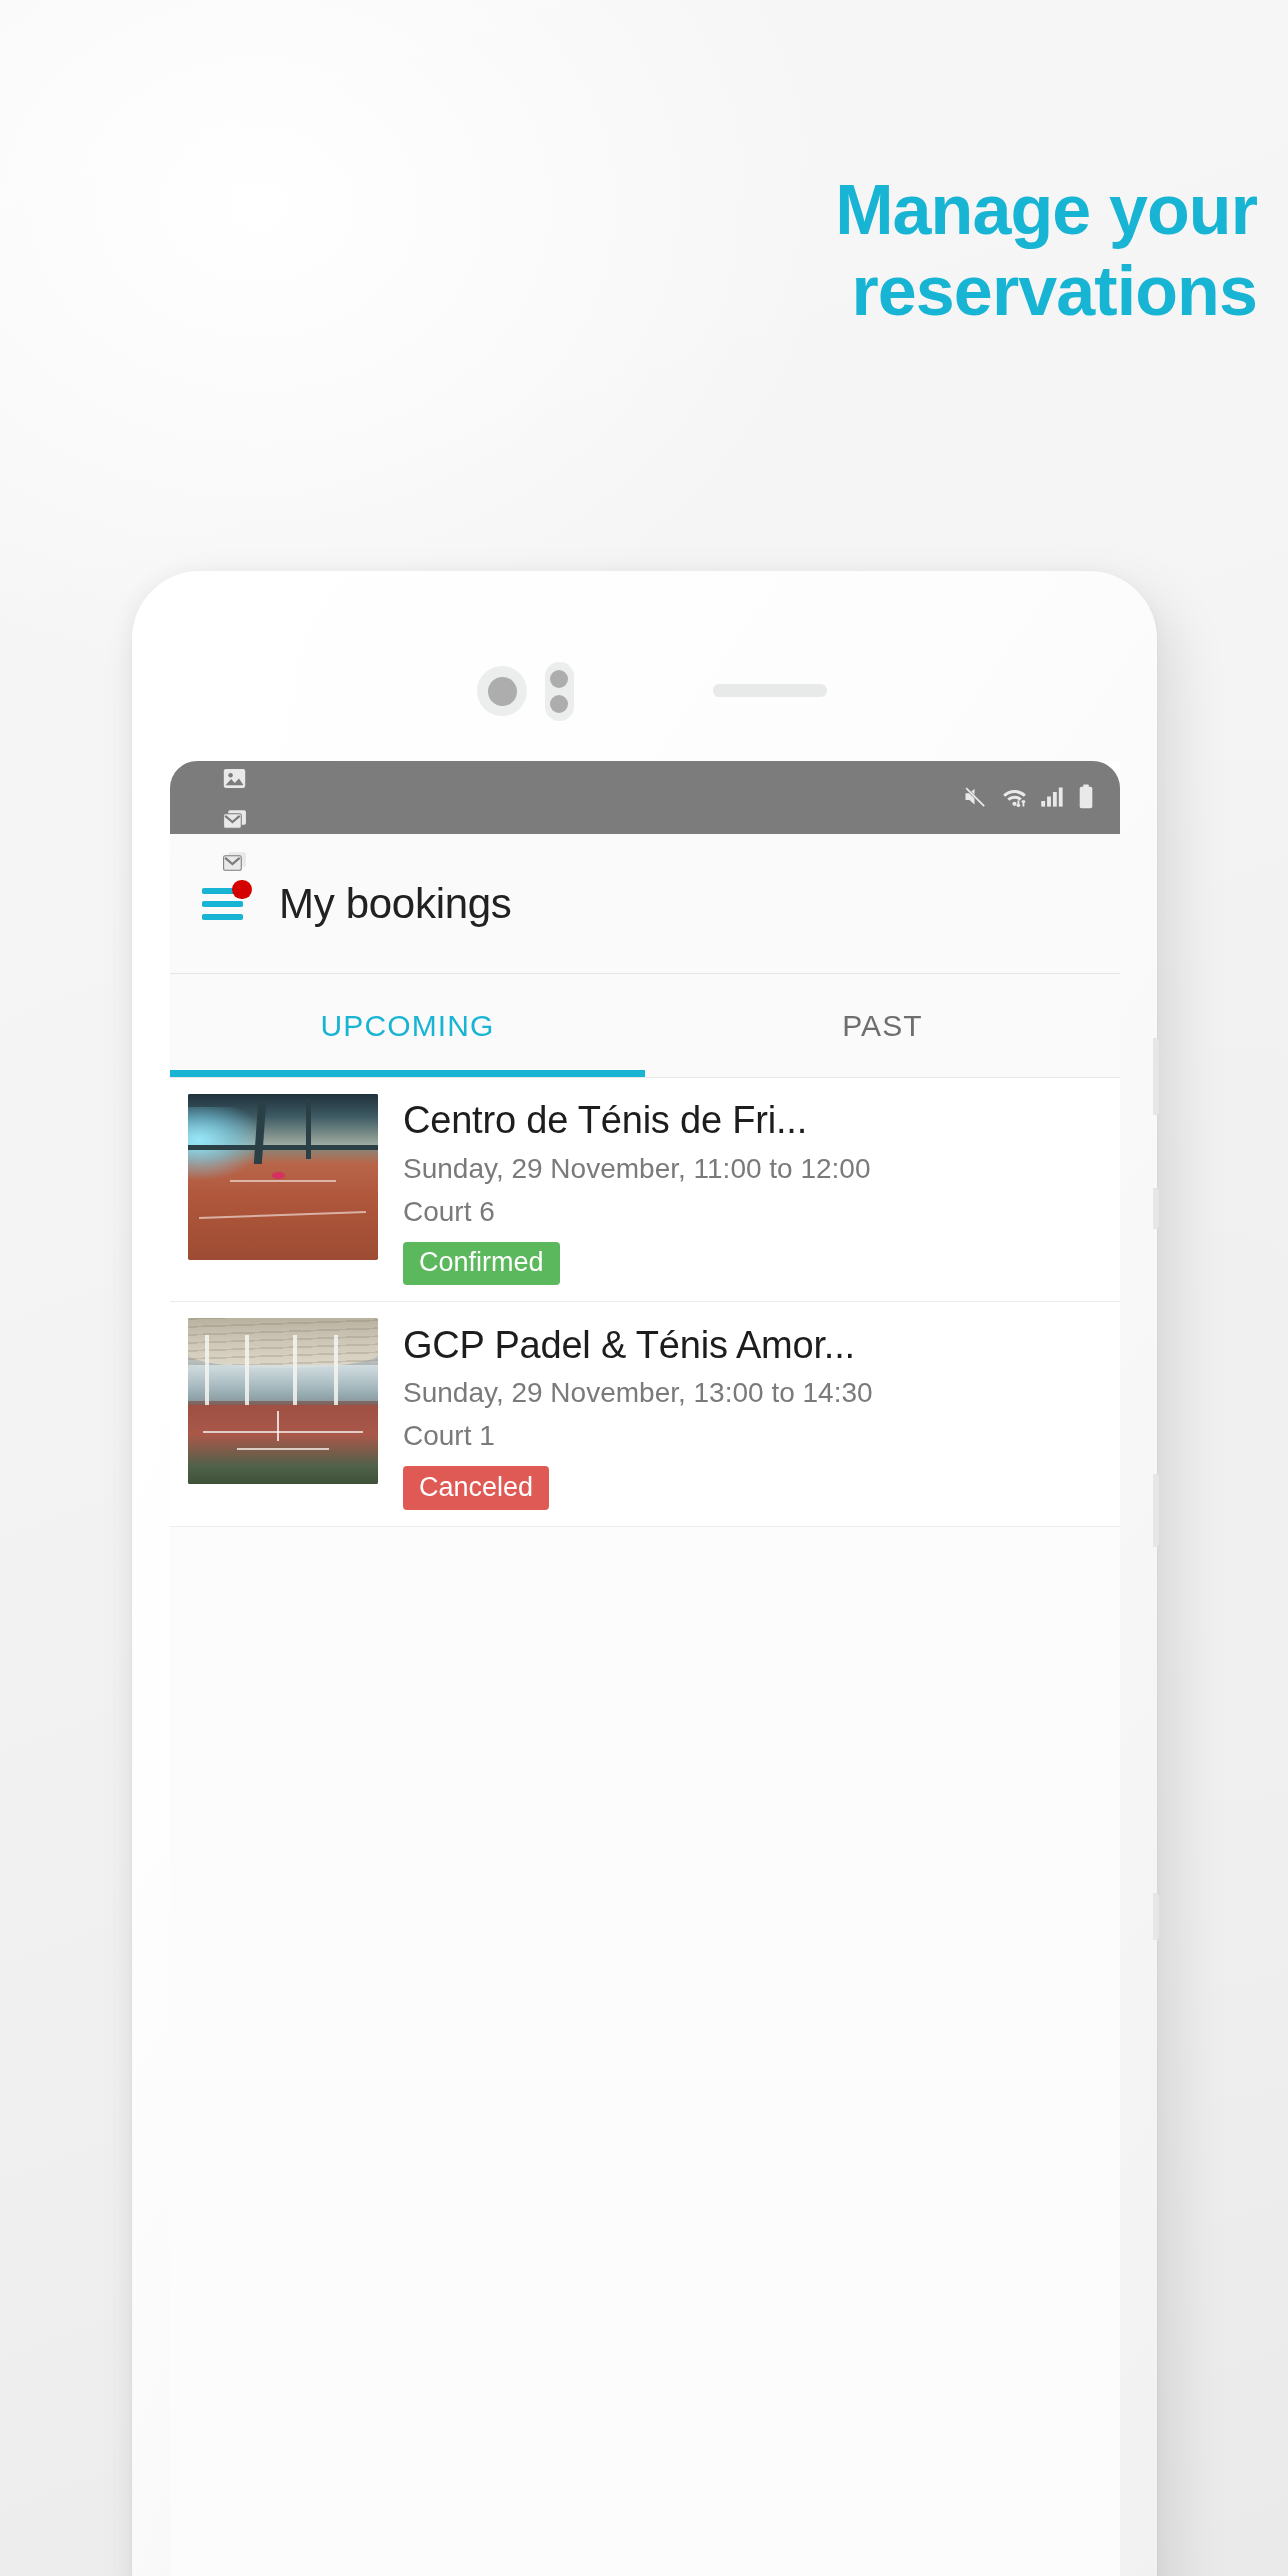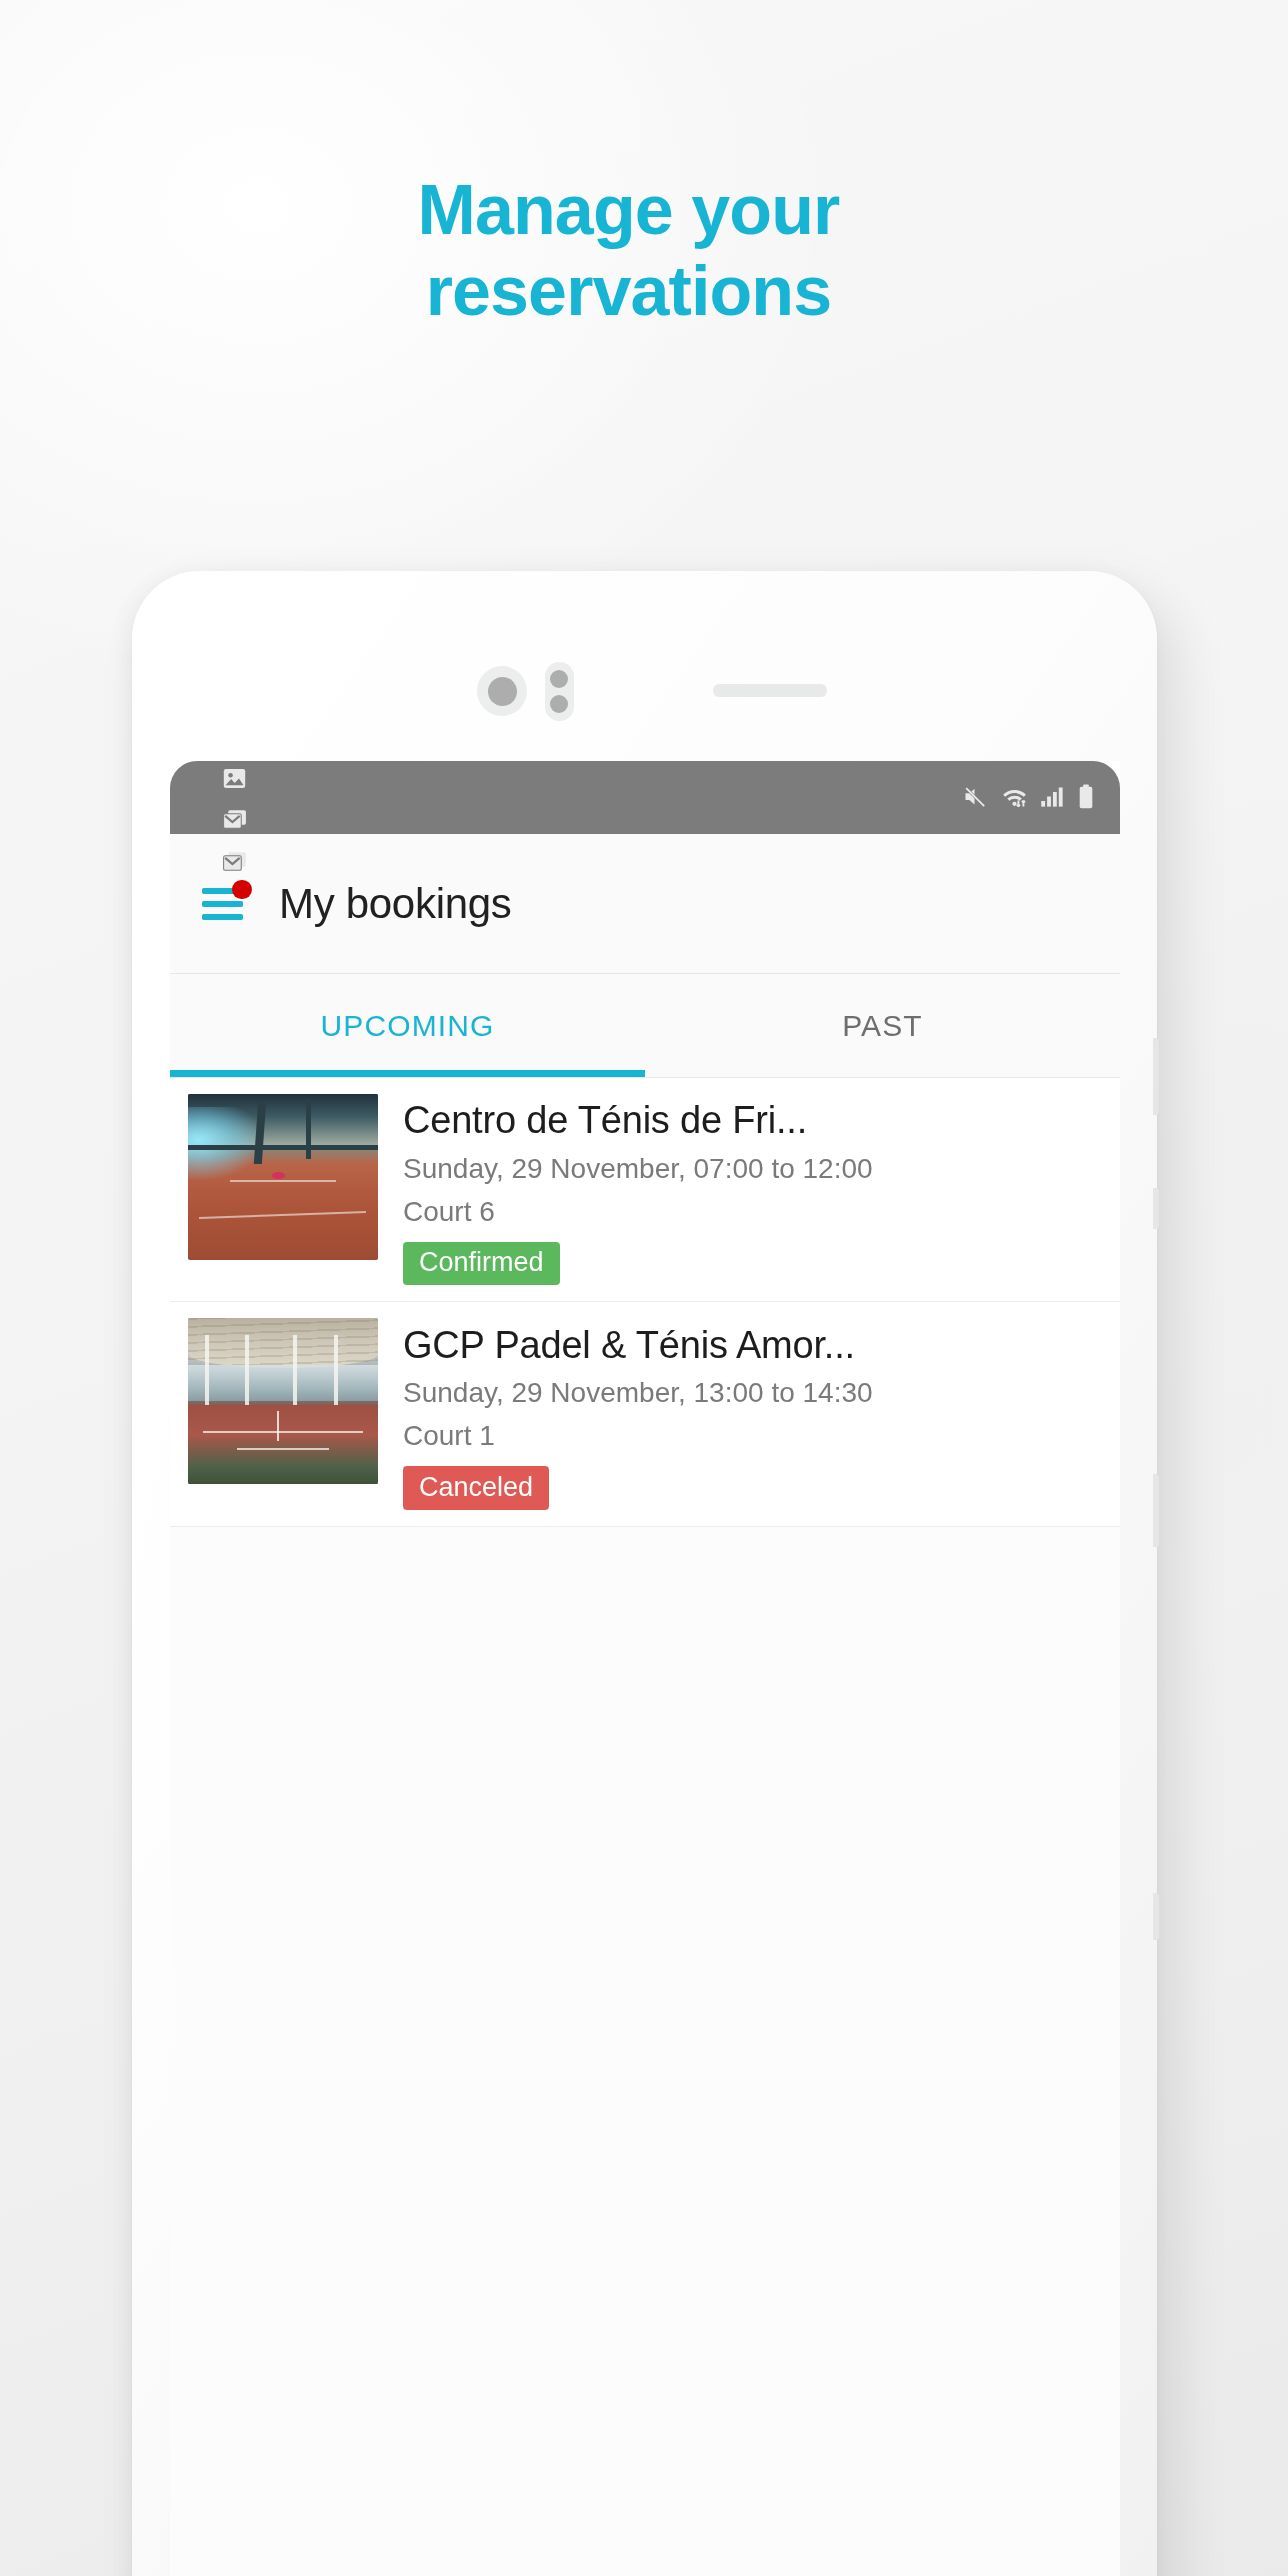--- a/index.html
+++ b/index.html
@@ -13,21 +13,21 @@
       radial-gradient(ellipse 984px 805px at 20% 8%, #ffffff 0%, rgba(255,255,255,0) 60%),
       radial-gradient(ellipse 805px 1073px at 95% 55%, #f0f0f0 0%, rgba(240,240,240,0) 70%),
       linear-gradient(160deg,#f7f7f7 0%, #f4f4f4 40%, #efefef 75%, #eaeaea 100%);
     position:relative;
   }
 
   
   .headline {
     position:absolute;
     top:170px; left:0; width:1257px;
-    text-align:center;
+    text-align:right;
     color:#18b4d4;
     font-size:70px;
     font-weight:bold;
     line-height:1.16;
     letter-spacing:-0.9px;
   }
   .headline .l2 { display:block; }
 
   
   .phone {
@@ -391,21 +391,21 @@
               <div class="beam b1"></div>
               <div class="beam b2"></div>
               <div class="beam b3"></div>
               <div class="line l1"></div>
               <div class="line l2"></div>
               <div class="dot"></div>
             </div>
           </div>
           <div class="binfo">
             <div class="btitle">Centro de Ténis de Fri...</div>
-            <div class="bmeta">Sunday,  29 November, 07:00 to 12:00</div>
+            <div class="bmeta">Sunday,  29 November, 11:00 to 12:00</div>
             <div class="bcourt">Court 6</div>
             <span class="badge confirmed">Confirmed</span>
           </div>
         </div>
 
         <div class="booking">
           <div class="thumb">
             <div class="court-b">
               <div class="vault">
                 <div class="vault-lines"></div>

